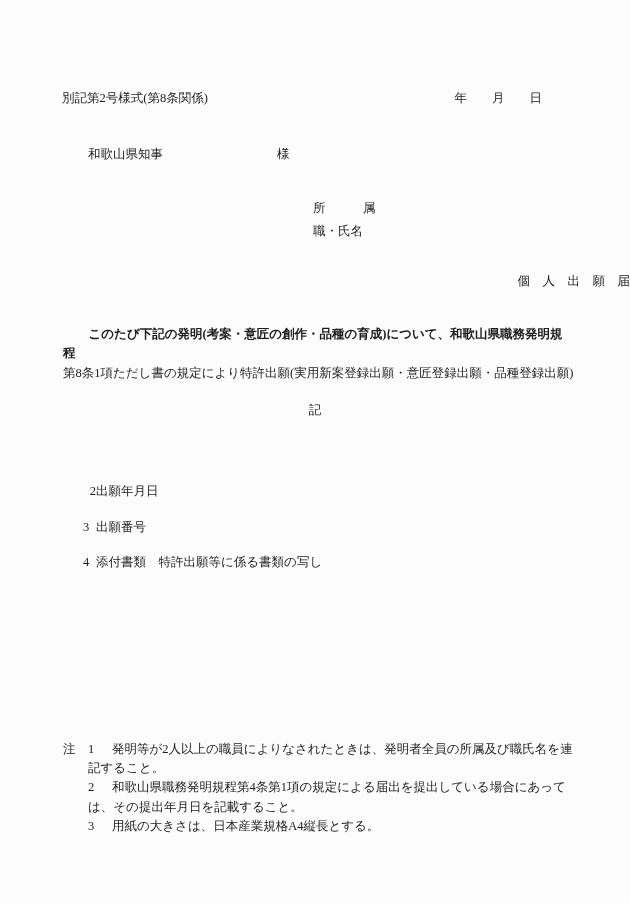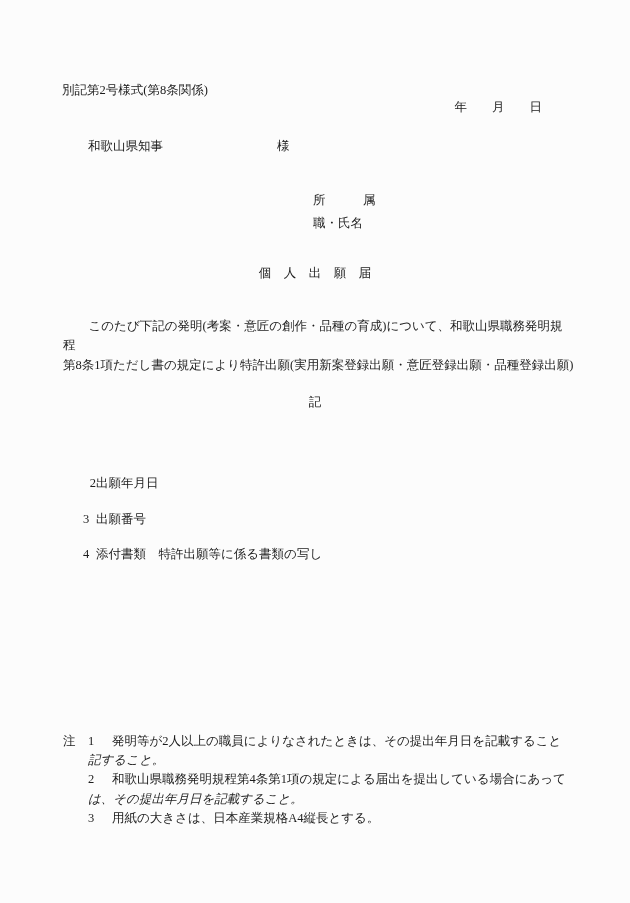--- a/index.html
+++ b/index.html
@@ -7,40 +7,40 @@
   .page{
     position:relative;
     width:630px;height:903px;
     margin:0 auto;
     background:#fcfcfc;
     font-family:"Liberation Serif","DejaVu Serif",serif;
     font-size:12.5px;
     color:#1c1c1c;
     overflow:hidden;
   }
-  .abs{position:absolute;}
+  .abs{position:absolute;margin-top:8px;}
   #form-label{left:62px;top:82px;}
-  #date-line{right:88px;top:99px;}
+  #date-line{right:88px;top:82px;}
   #addressee-line{left:88px;top:138px;}
   #honorific{margin-left:114px;}
   #affiliation-block{left:313px;top:189px;line-height:23px;}
-  #doc-title{left:0;width:100%;top:265px;text-align:center;}
+  #doc-title{left:0;width:100%;top:265px;text-align:right;}
   #body-par{left:63px;top:317px;width:512px;line-height:19.4px;}
   #body-par .bline{display:block;}
-  #body-par .indent1{text-indent:13px;}
+  #body-par .indent1{text-indent:13px;font-weight:bold;}
   #list-heading{left:0;width:100%;top:394px;text-align:center;}
   .list-item{left:83px;}
   #item-1{top:436px;} #item-2{top:475px;text-align:right;} #item-3{top:511px;} #item-4{top:546px;}
   .inum{display:inline-block;width:13px;}
   #notes{left:63px;top:732px;width:512px;line-height:19.2px;display:flex;align-items:flex-start;}
   #notes-label{flex:0 0 25px;}
   #notes-list{flex:1 1 auto;}
   .note{margin:0;}
   .nnum{display:inline-block;width:24px;}
-  .nline{display:block;font-style:italic;}
+  .nline{display:block;}
 </style>
 </head>
 <body>
 
 <div class="page">
 
   <div class="abs" id="form-label">別記第2号様式(第8条関係)</div>
 
   <div class="abs" id="date-line">年　　月　　日</div>
 
@@ -69,21 +69,21 @@
     <span class="inum">3</span><span>出願番号</span>
   </div>
   <div class="abs list-item" id="item-4">
     <span class="inum">4</span><span>添付書類　特許出願等に係る書類の写し</span>
   </div>
 
   <div class="abs" id="notes">
     <div id="notes-label">注</div>
     <div id="notes-list">
       <div class="note">
-        <span class="nnum">1</span><span>発明等が2人以上の職員によりなされたときは、その提出年月日を記載すること</span>
+        <span class="nnum">1</span><span>発明等が2人以上の職員によりなされたときは、発明者全員の所属及び職氏名を連</span>
         <span class="nline">記すること。</span>
       </div>
       <div class="note">
         <span class="nnum">2</span><span>和歌山県職務発明規程第4条第1項の規定による届出を提出している場合にあって</span>
         <span class="nline">は、その提出年月日を記載すること。</span>
       </div>
       <div class="note">
         <span class="nnum">3</span><span>用紙の大きさは、日本産業規格A4縦長とする。</span>
       </div>
     </div>

